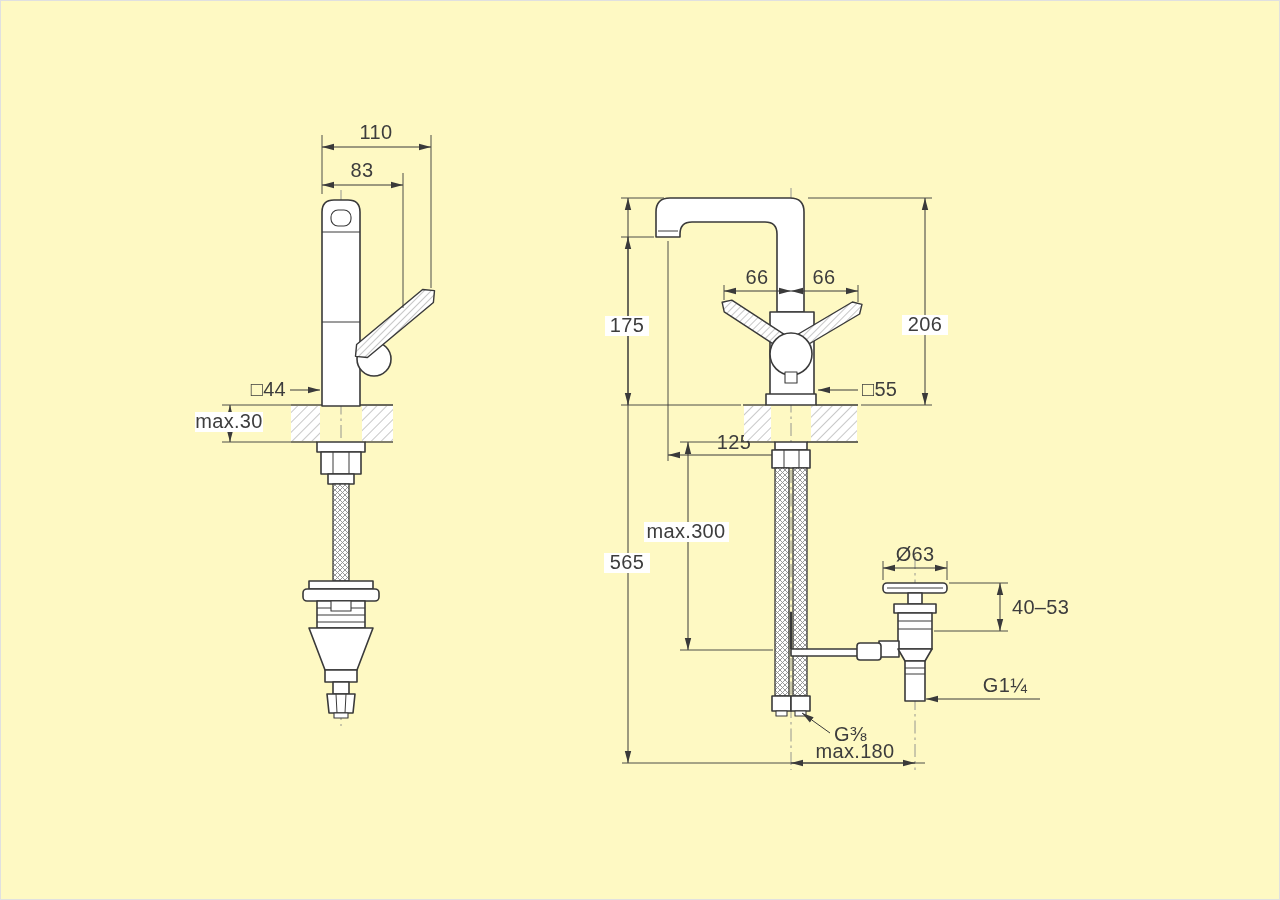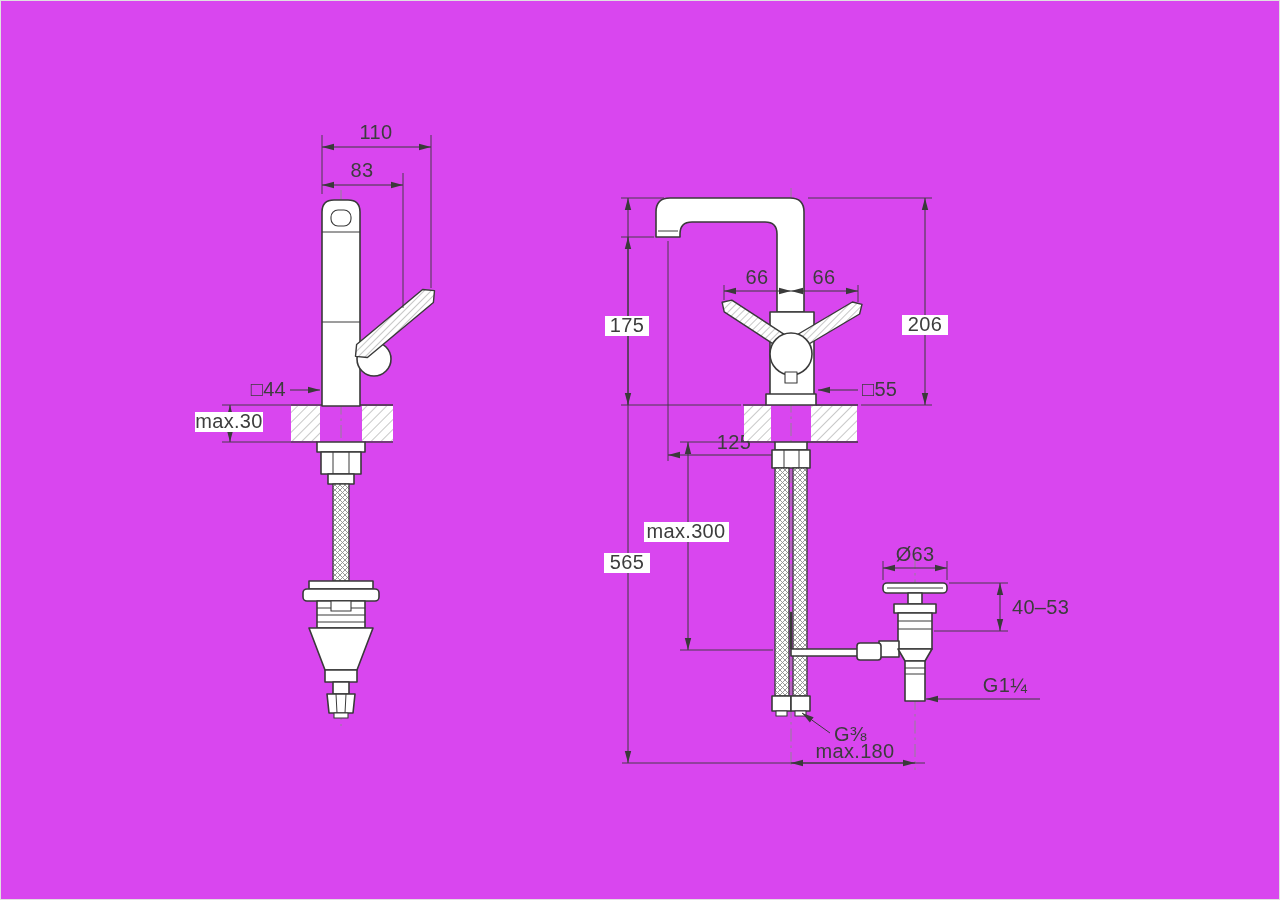--- a/index.html
+++ b/index.html
@@ -1,16 +1,16 @@
 <!DOCTYPE html>
 <html><head>
 <meta charset="utf-8">
 <style>
   html, body { margin:0; padding:0; background:#ffffff; }
-  .canvas { position:relative; width:1280px; height:900px; background:#d946ef; overflow:hidden; }
+  .canvas { position:relative; width:1280px; height:900px; background:#fef9c3; overflow:hidden; }
   .frame { position:absolute; inset:0; border:1px solid #e0e0e0; pointer-events:none; }
   svg { display:block; }
   svg text {
     font-family:"Liberation Sans","DejaVu Sans",sans-serif;
     font-size:20px;
     fill:#3d3d3d;
     letter-spacing:0.3px;
   }
   .part     { fill:#ffffff; stroke:#3a3a3a; stroke-width:1.6; stroke-linejoin:round; }
   .partthin { fill:#ffffff; stroke:#3a3a3a; stroke-width:1.1; stroke-linejoin:round; }

